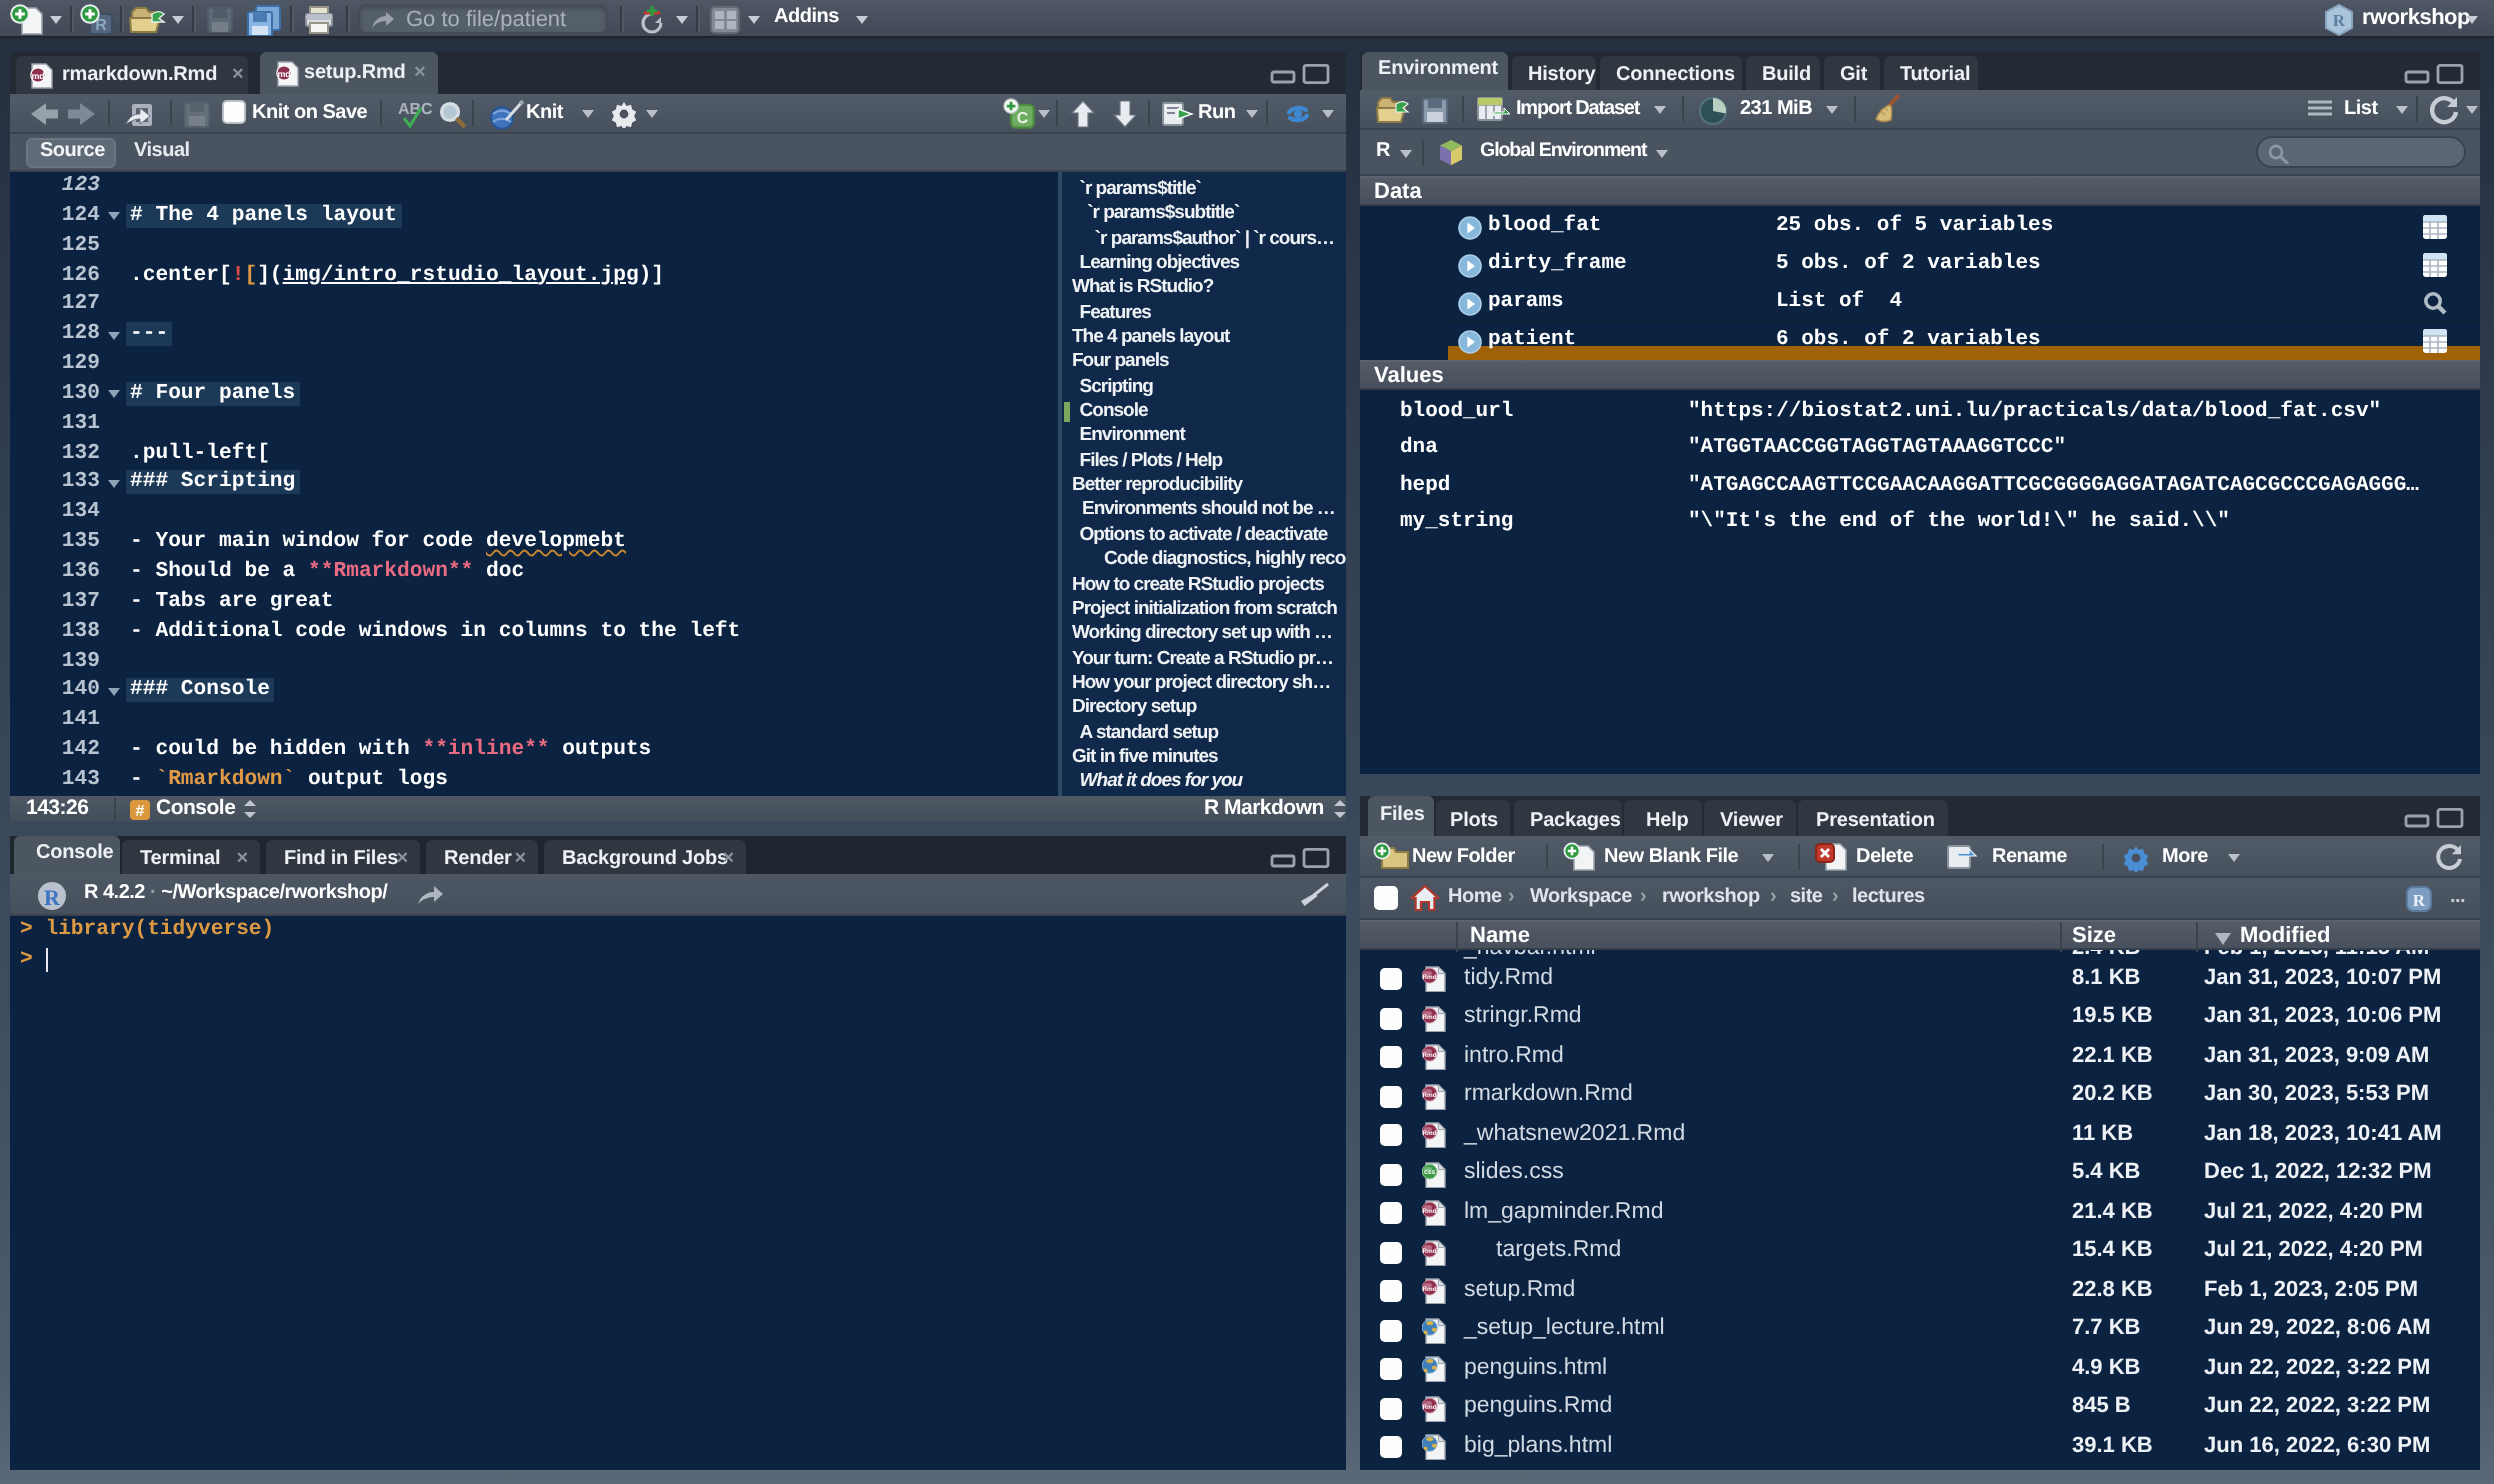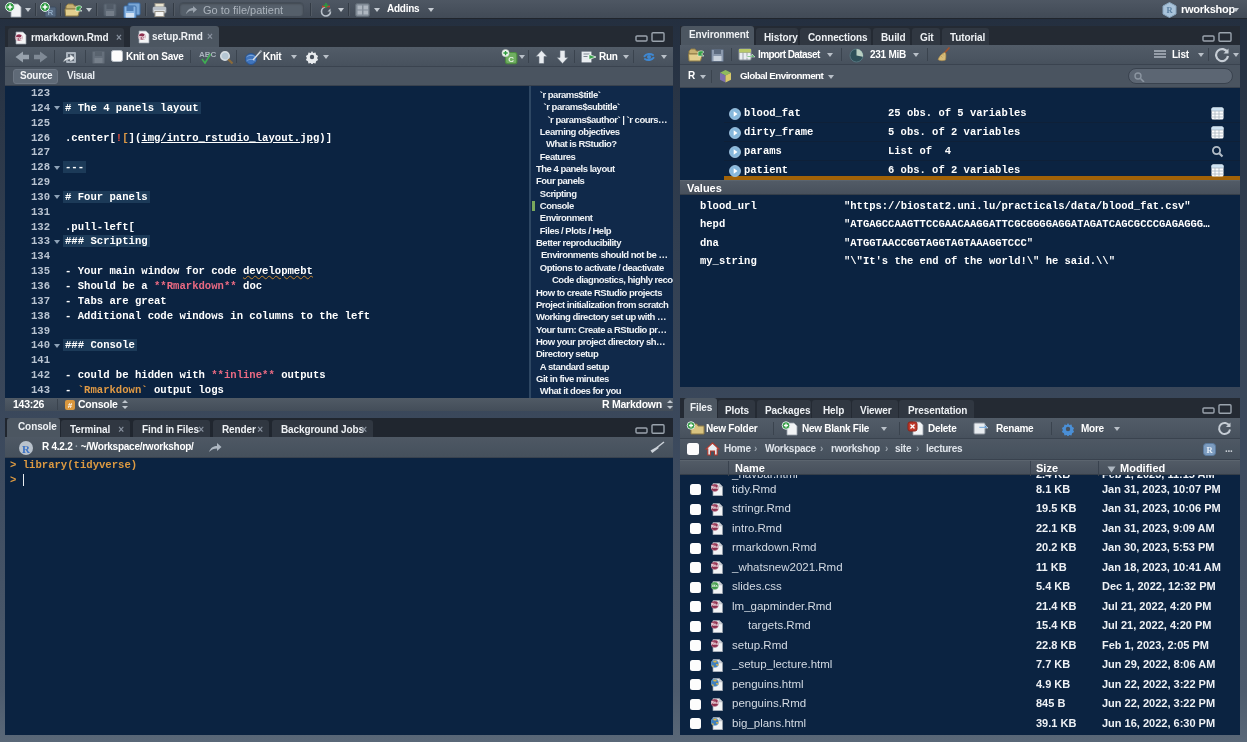--- a/index.html
+++ b/index.html
@@ -229,21 +229,21 @@
     <div class="abs" style="right:6px;top:2px;width:62px;height:15px;background:#5a6572;border:1px solid #68737f;border-radius:3px;margin-top:41px;">
       <svg class="abs" style="left:4px;top:3px" width="12" height="9" viewBox="0 0 12 9">
           <path d="M0 1h7M0 4h12M0 7h12" stroke="#9fa9b4" stroke-width="1.6"></path>
         </svg>
       <span class="abs ui" style="left:18px;top:1px">Outline</span>
     </div>
   </div>
 
   <div class="abs mono" style="left:0;top:60px;width:524px;height:312px;background:#0b2341;overflow:hidden;font-size:10.6px;">
     <div id="gutter" class="abs" style="left:0;top:0;width:45px;text-align:right;color:#b8c3d1;">
-        <div style="height:14.857px;line-height:14.857px;position:relative;">123</div>
+        <div style="height:14.857px;line-height:14.857px;position:relative;font-style:italic;">123</div>
         <div style="height:14.857px;line-height:14.857px;position:relative;">124<span style="position:absolute;left:49px;top:5.4285px;width:0;height:0;border-left:3.5px solid transparent;border-right:3.5px solid transparent;border-top:4.5px solid #8fa3b8;"></span></div>
         <div style="height:14.857px;line-height:14.857px;position:relative;">125</div>
         <div style="height:14.857px;line-height:14.857px;position:relative;">126</div>
         <div style="height:14.857px;line-height:14.857px;position:relative;">127</div>
         <div style="height:14.857px;line-height:14.857px;position:relative;">128<span style="position:absolute;left:49px;top:5.4285px;width:0;height:0;border-left:3.5px solid transparent;border-right:3.5px solid transparent;border-top:4.5px solid #8fa3b8;"></span></div>
         <div style="height:14.857px;line-height:14.857px;position:relative;">129</div>
         <div style="height:14.857px;line-height:14.857px;position:relative;">130<span style="position:absolute;left:49px;top:5.4285px;width:0;height:0;border-left:3.5px solid transparent;border-right:3.5px solid transparent;border-top:4.5px solid #8fa3b8;"></span></div>
         <div style="height:14.857px;line-height:14.857px;position:relative;">131</div>
         <div style="height:14.857px;line-height:14.857px;position:relative;">132</div>
         <div style="height:14.857px;line-height:14.857px;position:relative;">133<span style="position:absolute;left:49px;top:5.4285px;width:0;height:0;border-left:3.5px solid transparent;border-right:3.5px solid transparent;border-top:4.5px solid #8fa3b8;"></span></div>
@@ -261,41 +261,41 @@
     <div id="codelines" class="abs code" style="left:60px;top:0;white-space:pre;"><div style="height:14.857px;line-height:14.857px;"></div><div style="height:14.857px;line-height:14.857px;"><span class="hl"># The 4 panels layout</span></div><div style="height:14.857px;line-height:14.857px;"></div><div style="height:14.857px;line-height:14.857px;">.center[<span class="red">!</span><span class="orange">[</span>](<span class="lnk">img/intro_rstudio_layout.jpg</span>)]</div><div style="height:14.857px;line-height:14.857px;"></div><div style="height:14.857px;line-height:14.857px;"><span class="hl">---</span></div><div style="height:14.857px;line-height:14.857px;"></div><div style="height:14.857px;line-height:14.857px;"><span class="hl"># Four panels</span></div><div style="height:14.857px;line-height:14.857px;"></div><div style="height:14.857px;line-height:14.857px;">.pull-left[</div><div style="height:14.857px;line-height:14.857px;"><span class="hl">### Scripting</span></div><div style="height:14.857px;line-height:14.857px;"></div><div style="height:14.857px;line-height:14.857px;">- Your main window for code <span class="sq">developmebt</span></div><div style="height:14.857px;line-height:14.857px;">- Should be a <span class="pink">**Rmarkdown**</span> doc</div><div style="height:14.857px;line-height:14.857px;">- Tabs are great</div><div style="height:14.857px;line-height:14.857px;">- Additional code windows in columns to the left</div><div style="height:14.857px;line-height:14.857px;"></div><div style="height:14.857px;line-height:14.857px;"><span class="hl">### Console</span></div><div style="height:14.857px;line-height:14.857px;"></div><div style="height:14.857px;line-height:14.857px;">- could be hidden with <span class="pink">**inline**</span> outputs</div><div style="height:14.857px;line-height:14.857px;">- <span class="orange">`Rmarkdown`</span> output logs</div></div>
   </div>
 
   <div class="abs" style="left:524px;top:60px;width:144px;height:312px;background:#10294a;border-left:2px solid #2e4763;overflow:hidden;">
     <div id="outline" class="abs" style="left:0;top:0;width:100%;color:#f0f3f6;font-weight:bold;font-size:9.5px;letter-spacing:-0.5px;">
         <div style="height:3px;"></div>
         <div style="height:12.35px;line-height:12.35px;position:relative;padding-left:8.8px;white-space:nowrap;">`r params$title`</div>
         <div style="height:12.35px;line-height:12.35px;position:relative;padding-left:12.6px;white-space:nowrap;">`r params$subtitle`</div>
         <div style="height:12.35px;line-height:12.35px;position:relative;padding-left:16.4px;white-space:nowrap;">`r params$author` | `r cours…</div>
         <div style="height:12.35px;line-height:12.35px;position:relative;padding-left:8.8px;white-space:nowrap;">Learning objectives</div>
-        <div style="height:12.35px;line-height:12.35px;position:relative;padding-left:15px;white-space:nowrap;">What is RStudio?</div>
+        <div style="height:12.35px;line-height:12.35px;position:relative;padding-left:5px;white-space:nowrap;">What is RStudio?</div>
         <div style="height:12.35px;line-height:12.35px;position:relative;padding-left:8.8px;white-space:nowrap;">Features</div>
         <div style="height:12.35px;line-height:12.35px;position:relative;padding-left:5px;white-space:nowrap;">The 4 panels layout</div>
         <div style="height:12.35px;line-height:12.35px;position:relative;padding-left:5px;white-space:nowrap;">Four panels</div>
         <div style="height:12.35px;line-height:12.35px;position:relative;padding-left:8.8px;white-space:nowrap;">Scripting</div>
         <div style="height:12.35px;line-height:12.35px;position:relative;padding-left:8.8px;white-space:nowrap;"><span style="position:absolute;left:1px;top:1px;width:3px;height:10px;background:#7aa85c;"></span>Console</div>
         <div style="height:12.35px;line-height:12.35px;position:relative;padding-left:8.8px;white-space:nowrap;">Environment</div>
         <div style="height:12.35px;line-height:12.35px;position:relative;padding-left:8.8px;white-space:nowrap;">Files / Plots / Help</div>
         <div style="height:12.35px;line-height:12.35px;position:relative;padding-left:5px;white-space:nowrap;">Better reproducibility</div>
         <div style="height:12.35px;line-height:12.35px;position:relative;padding-left:10px;white-space:nowrap;">Environments should not be …</div>
         <div style="height:12.35px;line-height:12.35px;position:relative;padding-left:8.8px;white-space:nowrap;">Options to activate / deactivate</div>
         <div style="height:12.35px;line-height:12.35px;position:relative;padding-left:21px;white-space:nowrap;">Code diagnostics, highly reco…</div>
         <div style="height:12.35px;line-height:12.35px;position:relative;padding-left:5px;white-space:nowrap;">How to create RStudio projects</div>
         <div style="height:12.35px;line-height:12.35px;position:relative;padding-left:5px;white-space:nowrap;">Project initialization from scratch</div>
         <div style="height:12.35px;line-height:12.35px;position:relative;padding-left:5px;white-space:nowrap;">Working directory set up with …</div>
         <div style="height:12.35px;line-height:12.35px;position:relative;padding-left:5px;white-space:nowrap;">Your turn: Create a RStudio pr…</div>
         <div style="height:12.35px;line-height:12.35px;position:relative;padding-left:5px;white-space:nowrap;">How your project directory sh…</div>
         <div style="height:12.35px;line-height:12.35px;position:relative;padding-left:5px;white-space:nowrap;">Directory setup</div>
         <div style="height:12.35px;line-height:12.35px;position:relative;padding-left:8.8px;white-space:nowrap;">A standard setup</div>
         <div style="height:12.35px;line-height:12.35px;position:relative;padding-left:5px;white-space:nowrap;">Git in five minutes</div>
-        <div style="height:12.35px;line-height:12.35px;position:relative;padding-left:8.8px;white-space:nowrap;">What it does for you</div>
+        <div style="height:12.35px;line-height:12.35px;position:relative;padding-left:8.8px;white-space:nowrap;font-style:italic;">What it does for you</div>
       </div>
   </div>
 
   <div class="abs" style="left:0;top:372px;width:100%;height:13px;background:linear-gradient(#505a65,#434d59);color:#fff;">
     <span class="abs ui" style="left:8px;top:0px;font-size:10.5px">143:26</span>
     <div class="tsep" style="left:52px;top:1px;height:11px"></div>
     <svg class="abs" style="left:60px;top:2px" width="10" height="10" viewBox="0 0 10 10">
         <rect x="0" y="0" width="10" height="10" rx="2" fill="#d9973e"></rect>
         <text x="5" y="8" font-size="8" font-weight="bold" fill="#fff" text-anchor="middle" font-family="Liberation Sans">#</text>
       </svg>
@@ -431,20 +431,23 @@
     </svg>
     <span class="abs ui" style="left:60px;top:5px;font-size:9.8px;letter-spacing:-0.55px">Global Environment</span>
     <div class="chev" style="left:148px;top:10px;border-top-color:#b9c0c8"></div>
     <div class="abs" style="left:448px;top:3px;width:105px;height:16px;background:#5c6673;border:1px solid #39424e;border-radius:8px;">
       <svg class="abs" style="left:5px;top:3px" width="11" height="10" viewBox="0 0 11 10">
         <circle cx="4" cy="4" r="3" fill="none" stroke="#8b95a1" stroke-width="1.4"></circle>
         <path d="M6.5 6.5L10 10" stroke="#8b95a1" stroke-width="1.6"></path>
       </svg>
     </div>
   </div>
+  <div class="hdr" style="top:62px;height:15px;">
+      <span class="abs" style="left:7px;top:1px">Data</span>
+    </div>
   <div id="envdata" class="abs mono" style="left:0;top:78px;width:100%;font-size:10.5px;color:#fff;padding-left:44px;">
       <div style="height:19px;line-height:19px;position:relative;border-bottom:1px solid #0e2038;">
         <svg style="position:absolute;left:5px;top:4px" width="12" height="12" viewBox="0 0 12 12">
           <circle cx="6" cy="6" r="5.5" fill="#87b8dc" stroke="#aacde8" stroke-width="0.8"></circle>
           <path d="M4.7 3.2l3.8 2.8-3.8 2.8z" fill="#fff"></path>
         </svg>
         <span style="position:absolute;left:20px;">blood_fat</span>
         <span style="position:absolute;left:164px;">25 obs. of 5 variables</span>
         <svg style="position:absolute;right:16px;top:3px" width="13" height="13" viewBox="0 0 13 13">
           <rect x="0.5" y="0.5" width="12" height="12" rx="1.5" fill="#fdfdfe"></rect>
@@ -470,21 +473,21 @@
           <circle cx="6" cy="6" r="5.5" fill="#87b8dc" stroke="#aacde8" stroke-width="0.8"></circle>
           <path d="M4.7 3.2l3.8 2.8-3.8 2.8z" fill="#fff"></path>
         </svg>
         <span style="position:absolute;left:20px;">params</span>
         <span style="position:absolute;left:164px;">List of&nbsp;&nbsp;4</span>
         <svg style="position:absolute;right:16px;top:3px" width="13" height="13" viewBox="0 0 13 13">
           <circle cx="5.5" cy="5.5" r="3.6" fill="none" stroke="#b2bcc6" stroke-width="1.8"></circle>
           <path d="M8.2 8.2L11.5 11.5" stroke="#b2bcc6" stroke-width="2.2"></path>
         </svg>
       </div>
-      <div style="height:19px;line-height:19px;position:relative;border-bottom:4px solid #a16207;">
+      <div style="height:19px;line-height:19px;position:relative;border-bottom:7px solid #a16207;">
         <svg style="position:absolute;left:5px;top:4px" width="12" height="12" viewBox="0 0 12 12">
           <circle cx="6" cy="6" r="5.5" fill="#87b8dc" stroke="#aacde8" stroke-width="0.8"></circle>
           <path d="M4.7 3.2l3.8 2.8-3.8 2.8z" fill="#fff"></path>
         </svg>
         <span style="position:absolute;left:20px;">patient</span>
         <span style="position:absolute;left:164px;">6 obs. of 2 variables</span>
         <svg style="position:absolute;right:16px;top:3px" width="13" height="13" viewBox="0 0 13 13">
           <rect x="0.5" y="0.5" width="12" height="12" rx="1.5" fill="#fdfdfe"></rect>
           <rect x="0.5" y="0.5" width="12" height="3.5" rx="1.5" fill="#cfe3f2"></rect>
           <path d="M0.5 4h12M0.5 7h12M0.5 10h12M4 4v8.5M8 4v8.5" stroke="#aab6c2" stroke-width="0.8"></path>
@@ -493,26 +496,26 @@
     </div>
   <div class="hdr" style="top:154px;height:15px;">
       <span class="abs" style="left:7px;top:1px">Values</span>
     </div>
   <div id="envvals" class="abs mono" style="left:0;top:171px;width:100%;font-size:10.5px;color:#fff;">
       <div style="height:18.3px;line-height:18.3px;position:relative;white-space:nowrap;overflow:hidden;">
         <span style="position:absolute;left:20px;">blood_url</span>
         <span style="position:absolute;left:164px;">"https://biostat2.uni.lu/practicals/data/blood_fat.csv"</span>
       </div>
       <div style="height:18.3px;line-height:18.3px;position:relative;white-space:nowrap;overflow:hidden;">
+        <span style="position:absolute;left:20px;">dna</span>
+        <span style="position:absolute;left:164px;">"ATGGTAACCGGTAGGTAGTAAAGGTCCC"</span>
+      </div>
+      <div style="height:18.3px;line-height:18.3px;position:relative;white-space:nowrap;overflow:hidden;">
         <span style="position:absolute;left:20px;">hepd</span>
         <span style="position:absolute;left:164px;">"ATGAGCCAAGTTCCGAACAAGGATTCGCGGGGAGGATAGATCAGCGCCCGAGAGGG…</span>
-      </div>
-      <div style="height:18.3px;line-height:18.3px;position:relative;white-space:nowrap;overflow:hidden;">
-        <span style="position:absolute;left:20px;">dna</span>
-        <span style="position:absolute;left:164px;">"ATGGTAACCGGTAGGTAGTAAAGGTCCC"</span>
       </div>
       <div style="height:18.3px;line-height:18.3px;position:relative;white-space:nowrap;overflow:hidden;">
         <span style="position:absolute;left:20px;">my_string</span>
         <span style="position:absolute;left:164px;">"\"It's the end of the world!\" he said.\\"</span>
       </div>
     </div>
 </div>
 <div id="files-pane" class="pane" style="left:680px; top:398px; width:560px; height:337px;">
   <div class="tabbar" style="height:20px;">
     <div class="tab active" style="left:4px;width:33px;">

